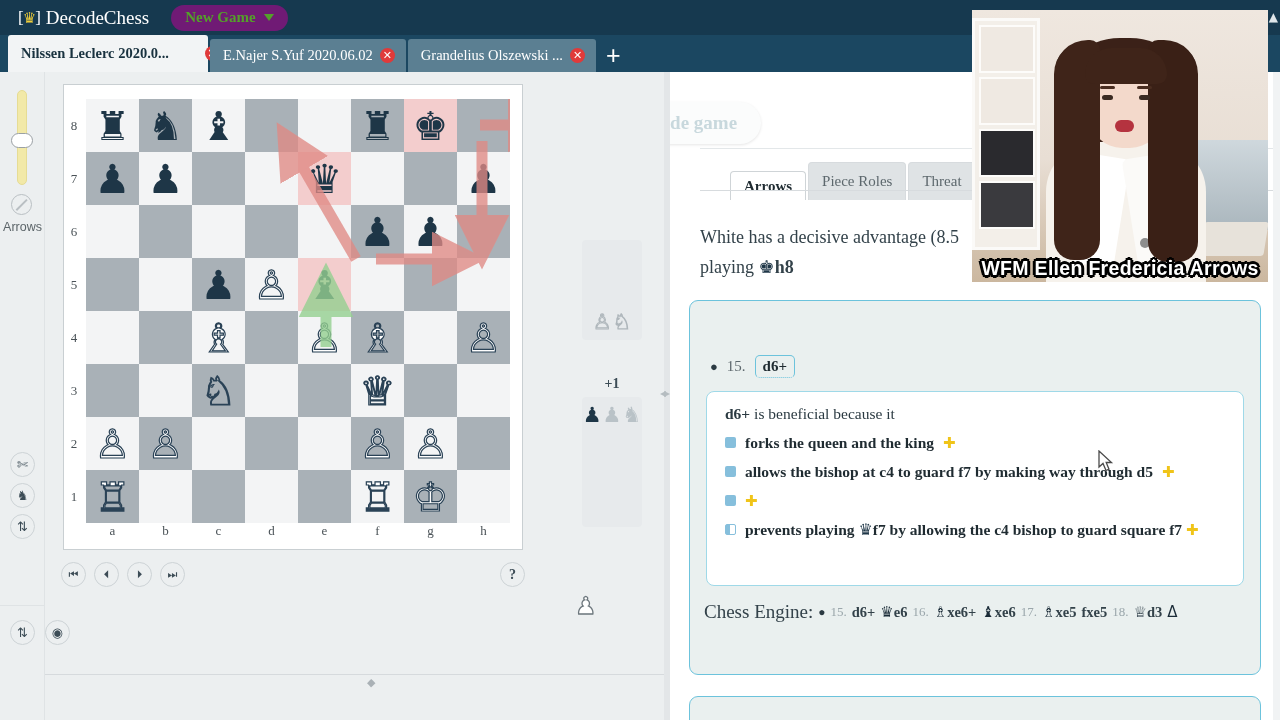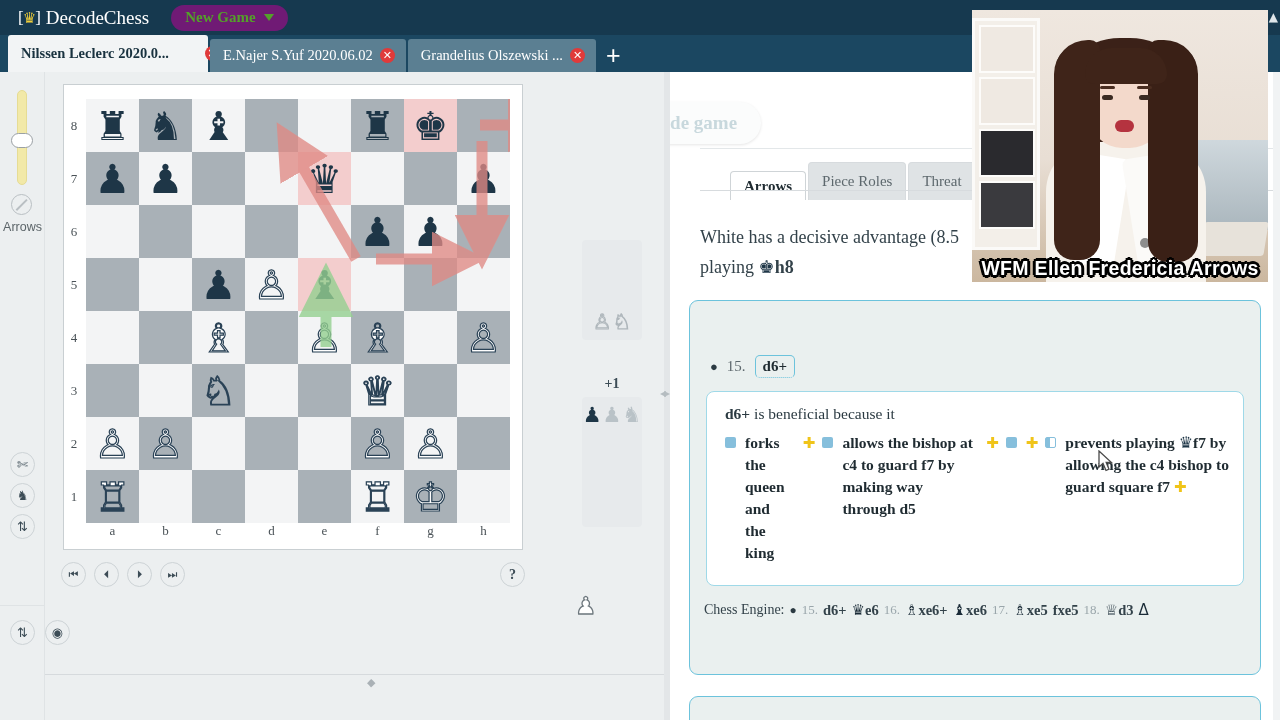--- a/index.html
+++ b/index.html
@@ -312,21 +312,21 @@
   .innerbox {
     position: absolute; left: 16px; right: 16px; top: 90px; height: 195px;
     background: #ffffff; border: 1.4px solid #9fd9e8; border-radius: 8px;
   }
   .ib-head {
     position: absolute; left: 18px; top: 13px; font-size: 15.5px; color: #2b3a42;
   }
   .ib-head b { font-weight: bold; }
   .reasons {
     position: absolute; left: 18px; top: 40px; right: 12px;
-    display: flex; flex-direction: row; gap: 7px;
+    display: flex; flex-direction: column; gap: 7px;
   }
   .reason {
     display: flex; align-items: flex-start; gap: 9px;
     font-size: 15.5px; font-weight: bold; color: #1f2b31; line-height: 22px;
   }
   .rsq {
     width: 11px; height: 11px; background: #86bfdc; border-radius: 2px;
     flex: 0 0 auto; margin-top: 5px;
   }
   .rsq.hollow { background: linear-gradient(90deg,#86bfdc 45%, #ffffff 45%); border:1px solid #86bfdc; }
@@ -334,21 +334,21 @@
     color: #f0c419; font-size: 15px; font-weight: bold;
     font-family: "DejaVu Sans", sans-serif;
   }
   .qglyph { font-family: "DejaVu Sans", sans-serif; color: #1e3647; font-size: 16px; }
 
   .engine {
     position: absolute; left: 14px; right: 12px; top: 300px;
     font-size: 14.5px; color: #33424a; display: flex; align-items: center;
     flex-wrap: wrap; gap: 5px;
   }
-  .engine .lbl { font-size: 14px; }
+  .engine .lbl { font-size: 19px; }
   .engine .mn { color: #9aa6ab; font-size: 13px; }
   .engine .mv { font-weight: bold; font-size: 14.5px; }
   .engine .pg { font-family: "DejaVu Sans", sans-serif; font-size: 15px; color: #1a2b37; }
   .engine .dot { font-size: 12px; color: #2b3a42; }
 
   
   .cursor {
     position: absolute; left: 1098px; top: 450px; z-index: 40;
     pointer-events: none;
   }

